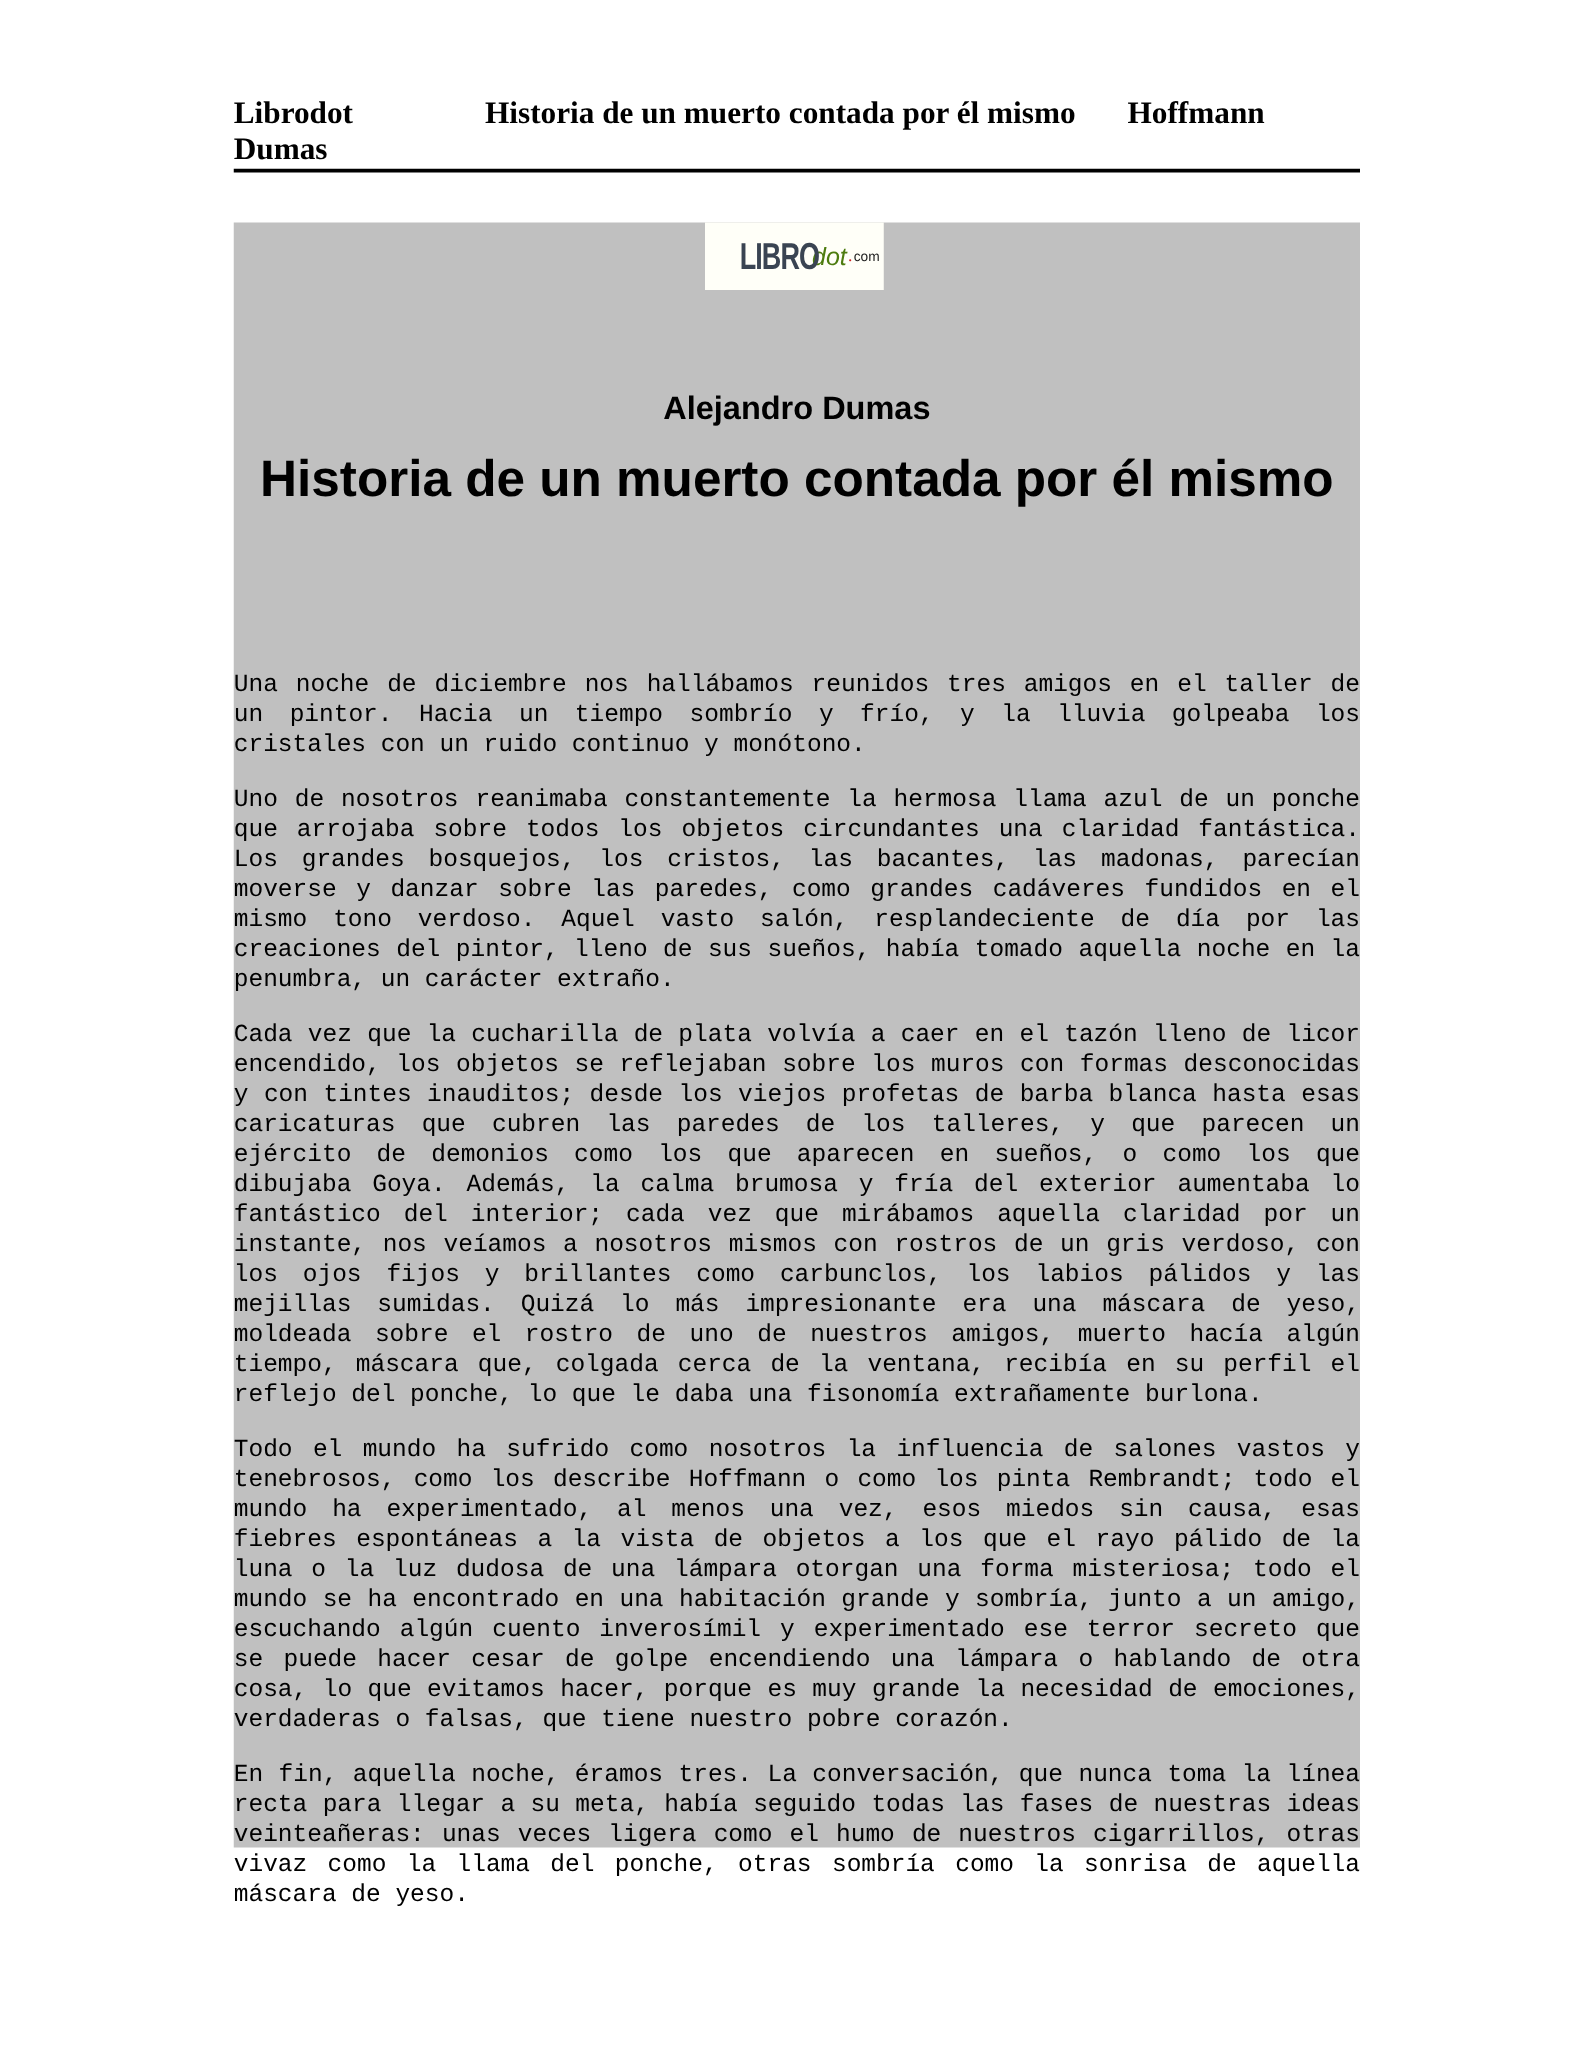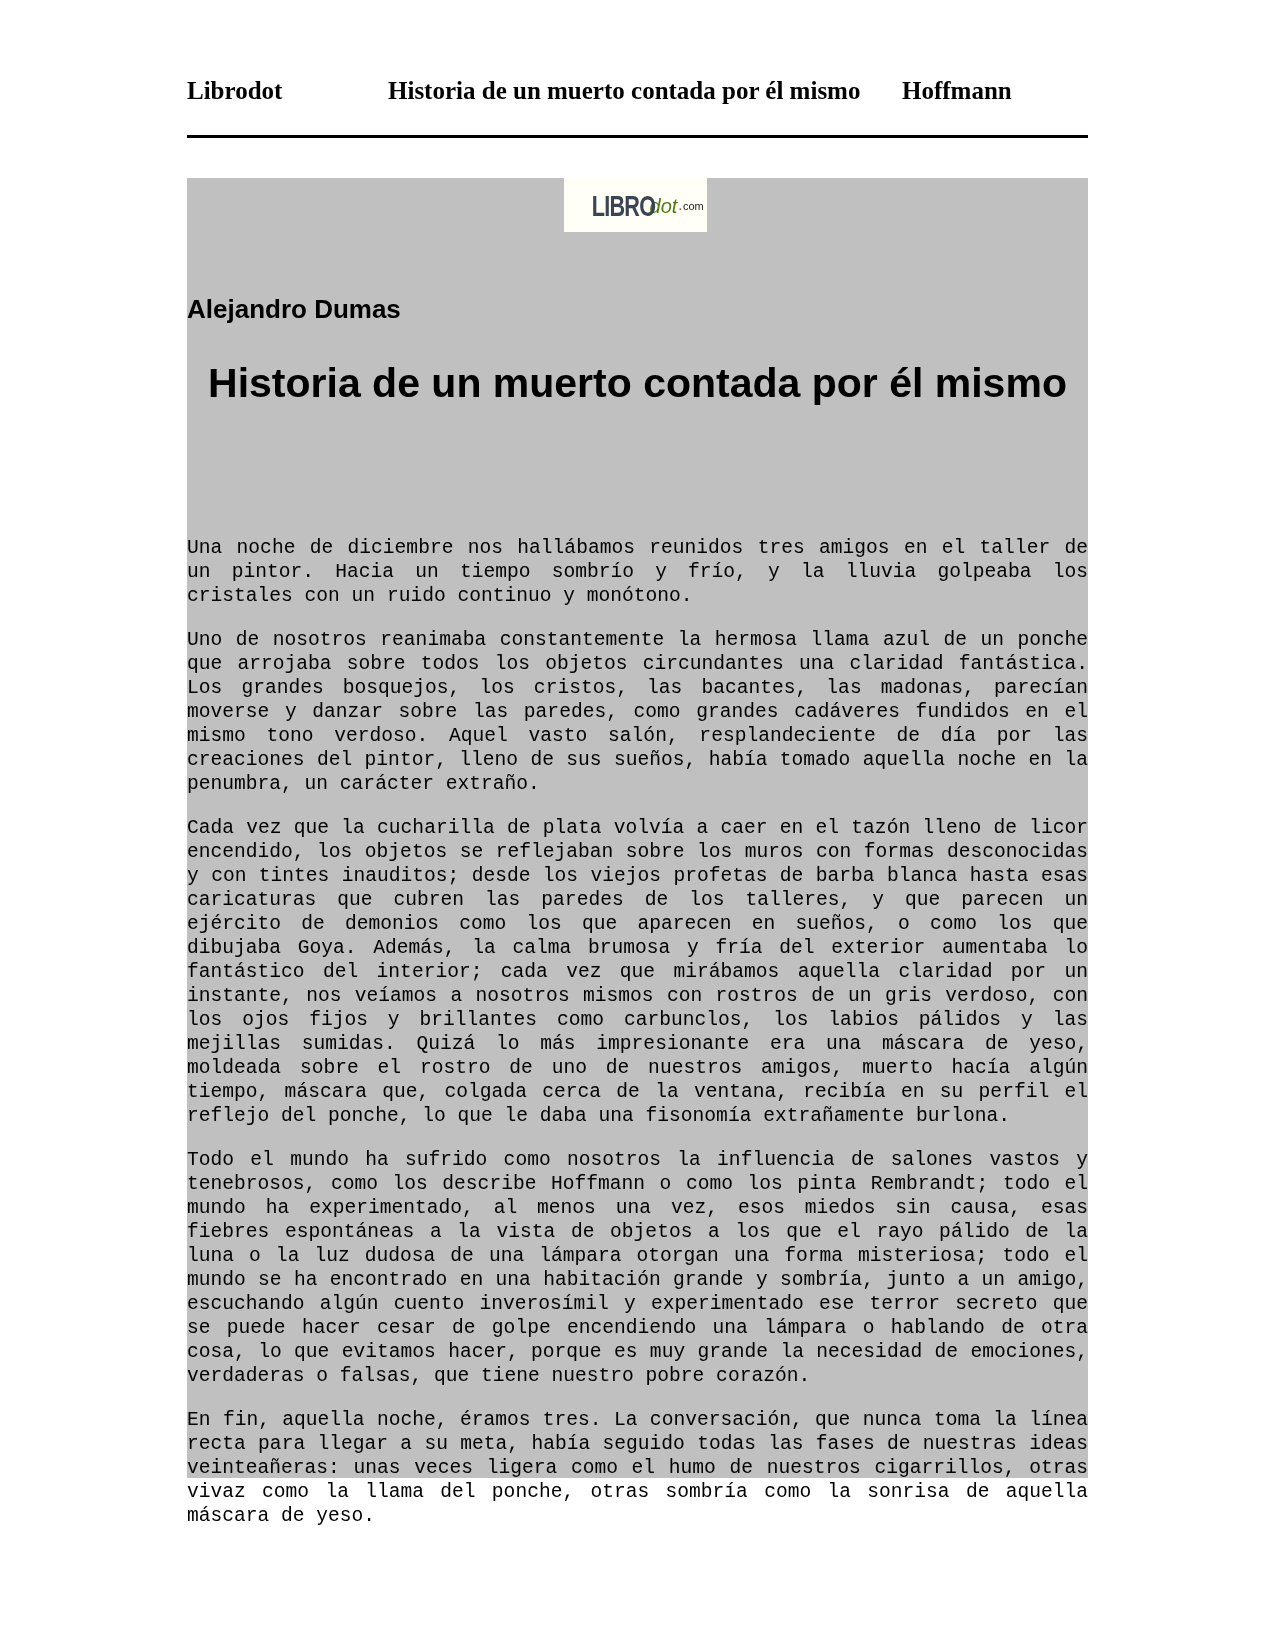--- a/index.html
+++ b/index.html
@@ -30,21 +30,21 @@
     display: inline-block; margin-right: -8px;
   }
   .logo-dot {
     font-family: Liberation Sans, sans-serif; font-style: italic; font-size: 20px; color: #4d7c0f;
     margin-left: 2px;
   }
   .logo-bullet { color: #cc2222; font-size: 14px; margin: 0 1px; }
   .logo-com { font-family: "Liberation Sans", sans-serif; font-size: 11px; color: #222; }
 
   .author {
-    position: absolute; left: 0; top: 116px; width: 901px; 
+    position: absolute; left: 0; top: 133px; width: 901px; text-align: center;
     font-family: "Liberation Sans", sans-serif; font-weight: bold; font-size: 26px; color: #000;
   }
   .title {
     position: absolute; left: 0; top: 182px; width: 901px; text-align: center;
     font-family: "Liberation Sans", sans-serif; font-weight: bold; font-size: 41px; color: #000;
   }
   .body-text {
     position: absolute; left: 0; top: 358px; width: 901px;
     font-family: "Liberation Sans", sans-serif; font-size: 19.6px; line-height: 24px;
     color: #000; text-align: justify;
@@ -52,20 +52,23 @@
   .body-text p { margin: 0 0 20px 0; font-family: Liberation Mono, monospace; }
 </style>
 </head>
 <body>
 
 <div class="page-header">
   <div class="hdr-line">
     <span class="hdr-left">Librodot</span>
     <span class="hdr-mid">Historia de un muerto contada por él mismo</span>
     <span class="hdr-right">Hoffmann</span>
+  </div>
+  <div class="hdr-line">
+    <span class="hdr-left">Dumas</span>
   </div>
 </div>
 <div class="hdr-rule"></div>
 
 <div class="gray-block">
   <div class="logo">
     <span class="logo-libro">LIBRO</span>
     <span class="logo-dot">dot</span>
     <span class="logo-bullet">.</span>
     <span class="logo-com">com</span>

